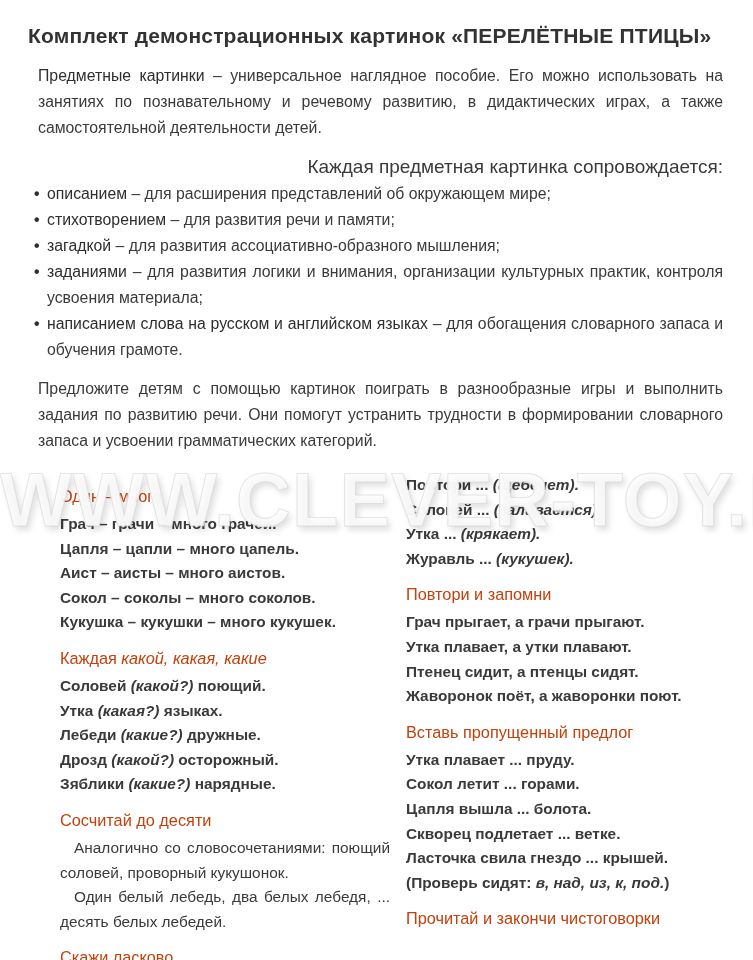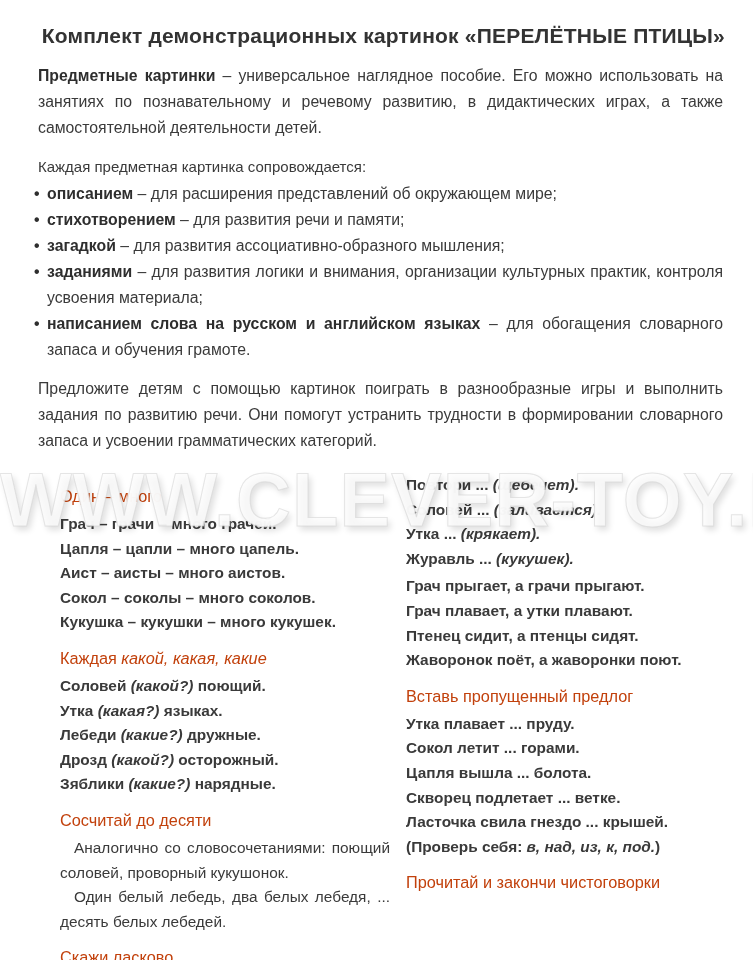--- a/index.html
+++ b/index.html
@@ -6,35 +6,35 @@
   body{
     width:753px;height:960px;background:#ffffff;position:relative;overflow:hidden;
     font-family:"Liberation Sans","DejaVu Sans",sans-serif;
     color:#3a3a3a;
     -webkit-font-smoothing:antialiased;
   }
   .page{position:relative;width:753px;height:960px;z-index:1;}
 
   .title{
     margin:24px 28px 15px 28px;
-    text-align:right;
+    text-align:left;
     font-size:21px;font-weight:bold;color:#333;
     letter-spacing:.2px;
   }
 
   .intro, .suggest{
     margin:0 30px 13px 38px;
     font-size:15.8px;line-height:26px;text-align:justify;
   }
-  .bd{font-weight:bold;color:#2e2e2e;margin-top:32px;}
+  .bd{font-weight:normal;color:#2e2e2e;margin-top:32px;}
   .it{font-style:italic;}
 
   .accompany-h{
     margin:0 30px 1px 38px;
-    font-size:15px;line-height:26px;
+    font-size:19px;line-height:26px;text-align:right;
   }
   ul.features{
     margin:0 30px 13px 34px;padding:0;list-style:none;
     font-size:15.8px;line-height:26px;text-align:justify;
   }
   ul.features li{
     padding-left:13px;position:relative;
   }
   ul.features li .dot{
     position:absolute;left:0;top:0;font-weight:bold;color:#2e2e2e;
@@ -117,33 +117,34 @@
         </div>
       </div>
     <div class="col right">
       <div class="section">
           <div class="line"><span>Повтори ... </span><span class="it">(щебечет).</span></div>
           <div class="line"><span>Соловей ... </span><span class="it">(заливается).</span></div>
           <div class="line"><span>Утка ... </span><span class="it">(крякает).</span></div>
           <div class="line"><span>Журавль ... </span><span class="it">(кукушек).</span></div>
         </div>
         <div class="section">
+          <div class="sec-h"><span>Повтори и запомни</span></div>
           <div class="line"><span>Грач прыгает, а грачи прыгают.</span></div>
-          <div class="line"><span>Грач плавает, а утки плавают.</span></div>
+          <div class="line"><span>Утка плавает, а утки плавают.</span></div>
           <div class="line"><span>Птенец сидит, а птенцы сидят.</span></div>
           <div class="line"><span>Жаворонок поёт, а жаворонки поют.</span></div>
         </div>
         <div class="section">
           <div class="sec-h"><span>Вставь пропущенный предлог</span></div>
           <div class="line"><span>Утка плавает ... пруду.</span></div>
           <div class="line"><span>Сокол летит ... горами.</span></div>
           <div class="line"><span>Цапля вышла ... болота.</span></div>
           <div class="line"><span>Скворец подлетает ... ветке.</span></div>
           <div class="line"><span>Ласточка свила гнездо ... крышей.</span></div>
-          <div class="line"><span>(Проверь себя: </span><span class="it">в, над, из, к, под.</span><span>)</span></div>
+          <div class="line"><span>(Проверь сидят: </span><span class="it">в, над, из, к, под.</span><span>)</span></div>
         </div>
         <div class="section">
           <div class="sec-h"><span>Прочитай и закончи чистоговорки</span></div>
         </div>
     </div>
   </div>
 
   <div class="watermark">WWW.CLEVER-TOY.RU</div>
 </div>
 

